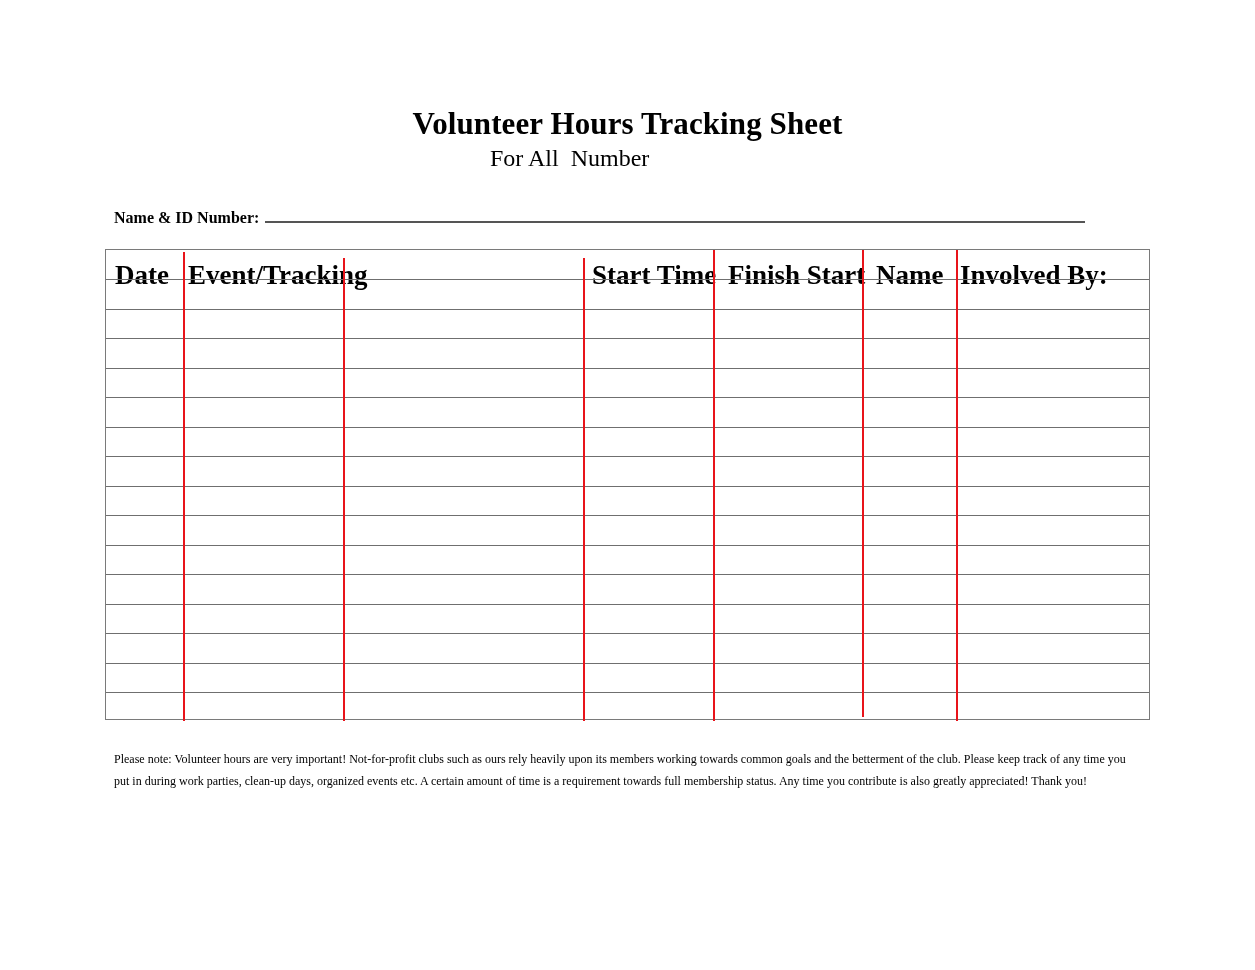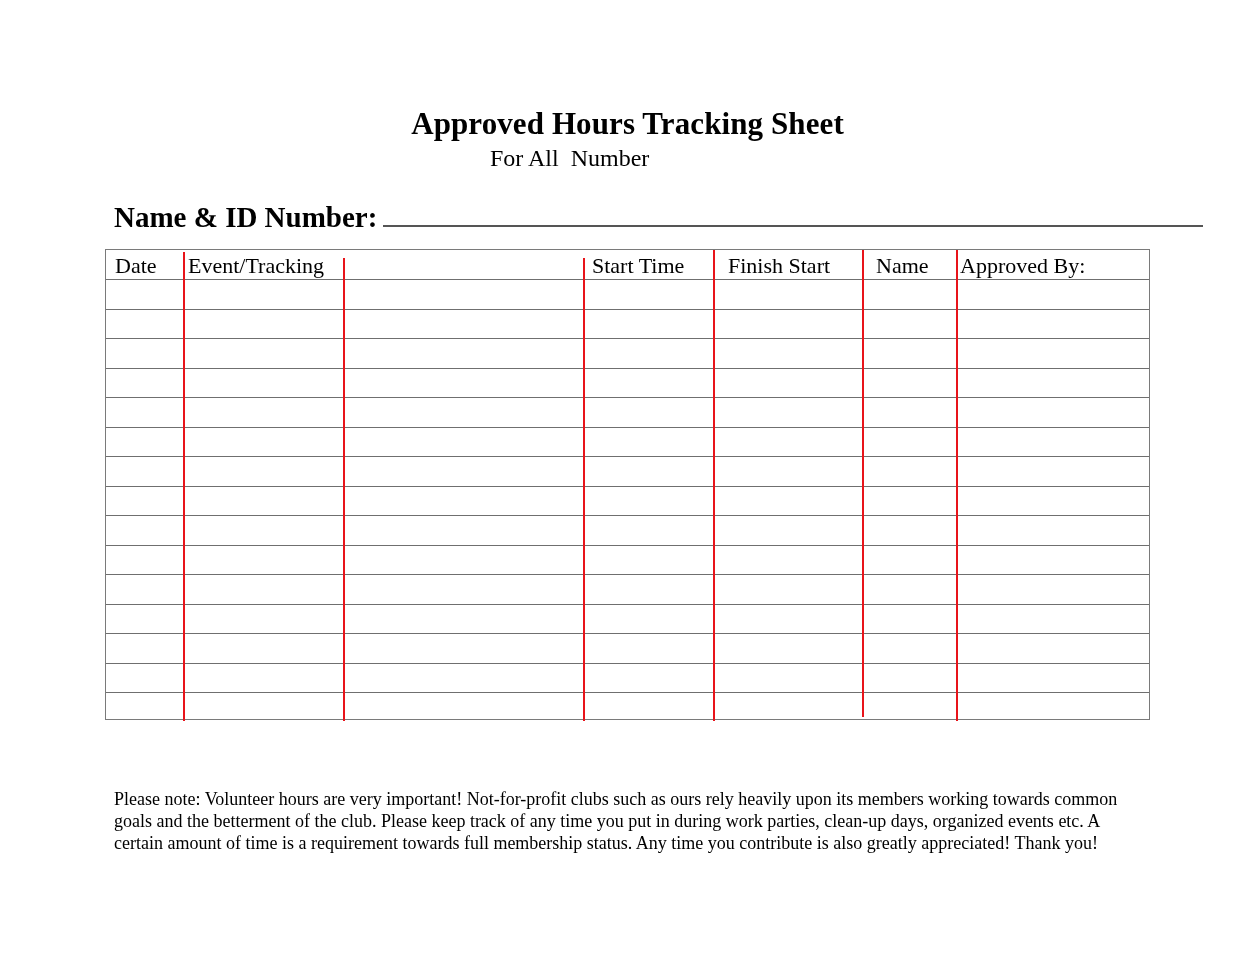--- a/index.html
+++ b/index.html
@@ -1,48 +1,48 @@
 <!DOCTYPE html>
 <html><head>
   <meta charset="utf-8">
   <style>
     html, body { margin:0; padding:0; background:#ffffff; }
     body { width:1255px; height:970px; position:relative; overflow:hidden;
            font-family:"Liberation Serif", "DejaVu Serif", serif; color:#000; }
     .title { position:absolute; left:0; width:1255px; top:106px; text-align:center;
              font-weight:bold; font-size:31px; letter-spacing:0.1px; }
     .subtitle { position:absolute; left:490px; top:145px; font-size:24px; white-space:pre; }
-    .name-line { position:absolute; left:114px; top:201px; font-size:29px; font-weight:bold; white-space:nowrap;text-align:right; }
+    .name-line { position:absolute; left:114px; top:201px; font-size:16px; font-weight:bold; white-space:nowrap;text-align:right; }
     .name-line .blank { display:inline-block; width:820px; border-bottom:2px solid #555; height:20px; vertical-align:baseline; margin-left:6px; }
     .sheet { position:absolute; left:105px; top:249px; width:1045px; height:471px;
              border:1.5px solid #7a7a7a; box-sizing:border-box; }
     .hrow { position:absolute; left:0; right:0; height:0; border-top:1.5px solid #6f6f6f; }
     .vline { position:absolute; width:0; border-left:2px solid #e8141a; }
-    .hcell { position:absolute; top:3px; font-size:22px; font-weight:normal; white-space:nowrap; }
+    .hcell { position:absolute; top:10px; font-size:27px; font-weight:bold; white-space:nowrap; }
     .row-hit { position:absolute; left:0; right:0; }
-    .note { position:absolute; left:114px; top:788px; width:1030px; font-size:18px; line-height:22px; }
+    .note { position:absolute; left:114px; top:748px; width:1030px; font-size:12px; line-height:22px; }
   </style>
 </head>
 <body>
 
-<div class="title">Approved Hours Tracking Sheet</div>
+<div class="title">Volunteer Hours Tracking Sheet</div>
 <div class="subtitle">For All  Number</div>
 
 <div class="name-line">
   <span>Name &amp; ID Number:</span><span class="blank"></span>
 </div>
 
 <div class="sheet">
 
   <div class="hcell" style="left:9px;">Date</div>
   <div class="hcell" style="left:82px;">Event/Tracking</div>
   <div class="hcell" style="left:486px;">Start Time</div>
   <div class="hcell" style="left:622px;">Finish Start</div>
   <div class="hcell" style="left:770px;">Name</div>
-  <div class="hcell" style="left:854px;">Approved By:</div>
+  <div class="hcell" style="left:854px;">Involved By:</div>
 
   <div class="hrow" style="top:29px;"></div>
   <div class="hrow" style="top:58.5px;"></div>
   <div class="hrow" style="top:88px;"></div>
   <div class="hrow" style="top:117.5px;"></div>
   <div class="hrow" style="top:147px;"></div>
   <div class="hrow" style="top:176.5px;"></div>
   <div class="hrow" style="top:206px;"></div>
   <div class="hrow" style="top:235.5px;"></div>
   <div class="hrow" style="top:265px;"></div>

